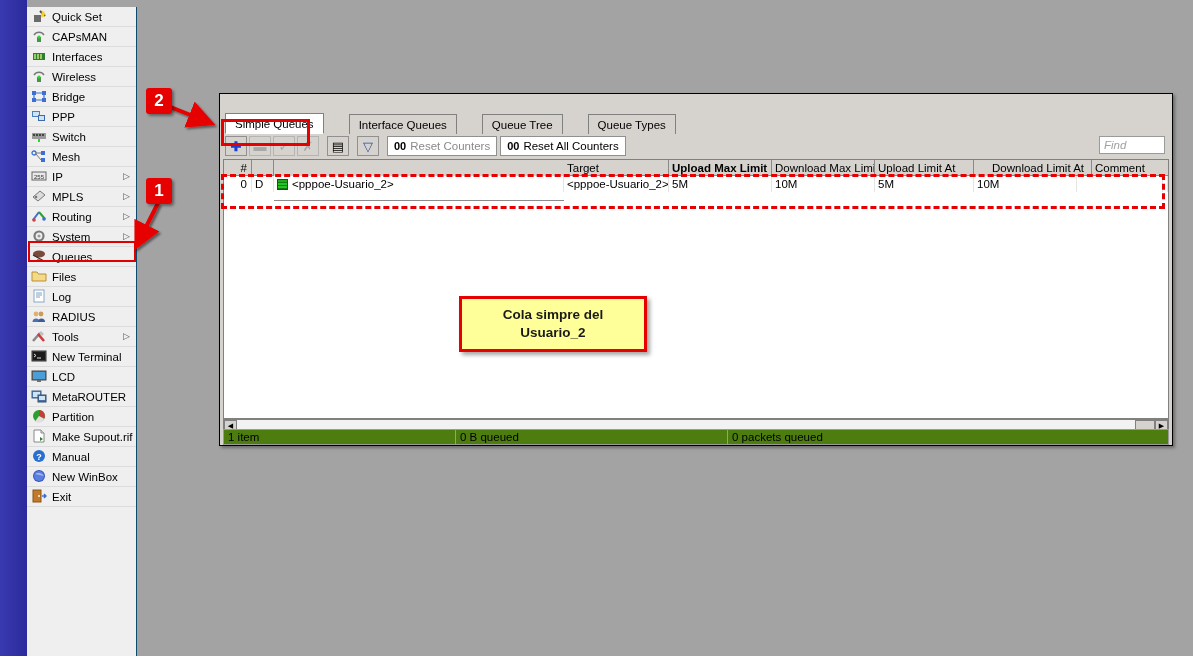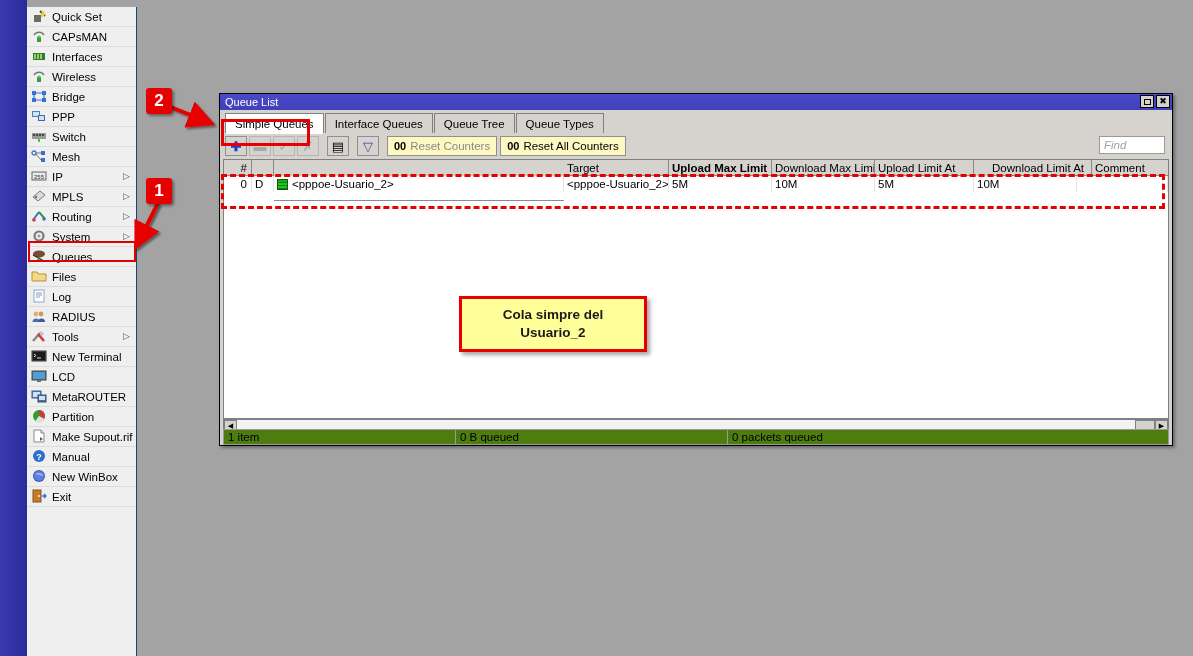--- a/index.html
+++ b/index.html
@@ -89,21 +89,21 @@
   }
   .qbtn .sq { width: 7px; height: 6px; border: 1px solid #000; display:block; }
 
   .qwin-body {
     position: absolute; left: 0; top: 16px; right: 0; bottom: 0;
     background: #d6d3ce;
     padding: 3px 3px 0 3px;
   }
 
   
-  .tabs { display: flex; height: 21px; padding-left: 2px; }
+  .tabs { display: flex; align-items: flex-end; height: 21px; padding-left: 2px; gap: 24px; }
   .tab {
     height: 20px;
     padding: 0 9px;
     font-size: 11.5px;
     display: flex; align-items: center;
     background: #d6d3ce;
     border: 1px solid #808080;
     border-bottom: none;
     margin-right: 1px;
     color: #000;
@@ -128,21 +128,21 @@
     display: flex; align-items: center; justify-content: center;
     font-size: 13px; line-height: 1;
     cursor: default;
   }
   .tb-btn.disabled { color: #a8a8a8; border-color: #b4b4b4; }
   .tb-sep { width: 6px; }
   .tb-text-btn {
     height: 20px;
     padding: 0 6px;
     margin-right: 3px;
-    background: #fef9c3;
+    background: #ffffff;
     border: 1px solid #909090;
     display: flex; align-items: center;
     font-size: 11.5px;
     cursor: default;
   }
   .tb-text-btn .zz { font-weight: bold; font-size: 11px; margin-right: 4px; color:#000; }
   .tb-text-btn.dim { color: #8a8a8a; }
   .find-box {
     position: absolute; right: 4px; top: 2px;
     width: 66px; height: 18px;
@@ -494,29 +494,20 @@
             <rect x="2" y="1" width="8" height="12" fill="#c07a2a" stroke="#8a5418"></rect>
             <circle cx="8" cy="7" r="0.9" fill="#fff"></circle>
             <path d="M11 7h4M13 5l2 2-2 2" stroke="#3b6fd4" stroke-width="1.4" fill="none"></path>
           </svg></span>
         <span class="mi-label">Exit</span>
       </div>
     </div>
 
   <div class="qwin">
 
-    <div class="qwin-title">
-      <span>Queue List</span>
-      <div class="qwin-btns">
-        <div class="qbtn">
-            <span class="sq"></span>
-          </div>
-        <div class="qbtn">✖</div>
-      </div>
-    </div>
 
     <div class="qwin-body">
 
       <div class="tabs" id="tabs">
           <div class="tab active">Simple Queues</div>
           <div class="tab">Interface Queues</div>
           <div class="tab">Queue Tree</div>
           <div class="tab">Queue Types</div>
         </div>
 

